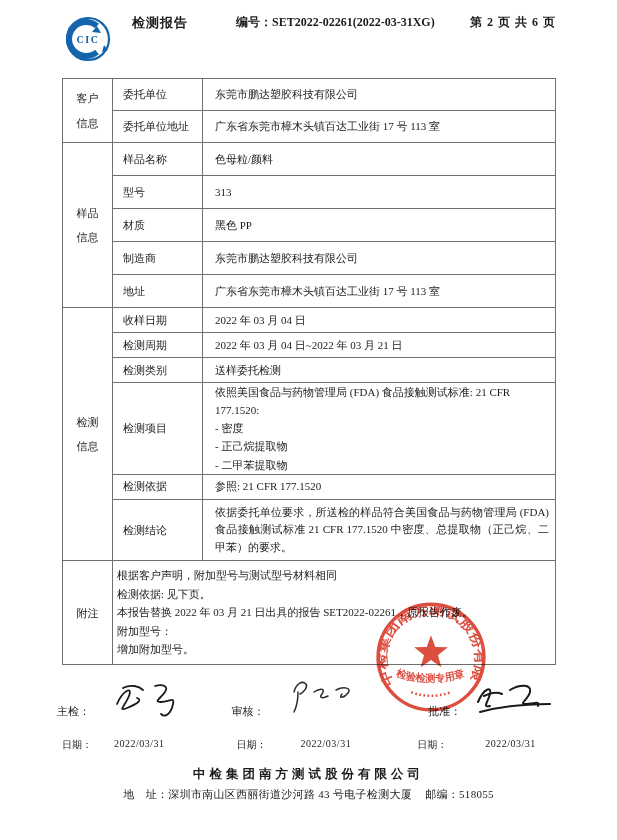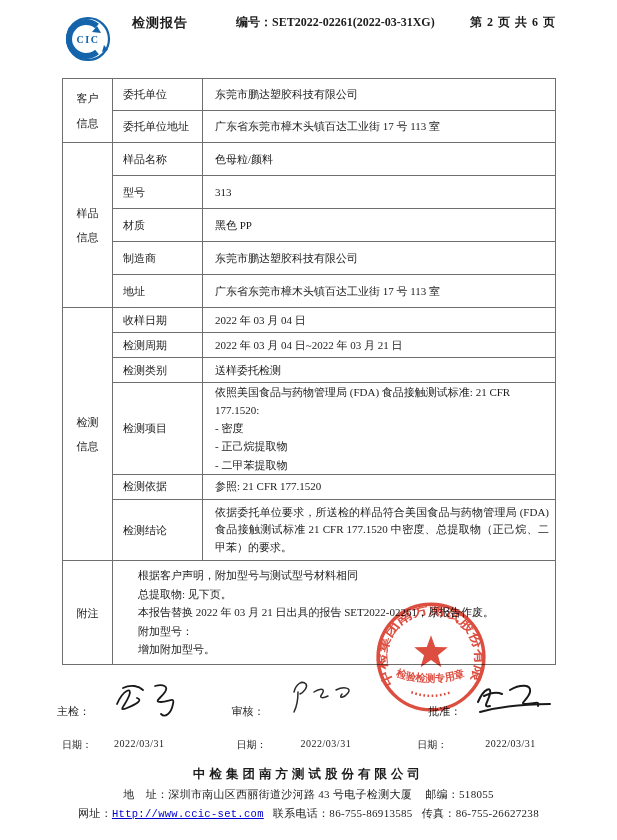--- a/index.html
+++ b/index.html
@@ -28,21 +28,21 @@
   table.report { position:absolute; top:78px; left:62px; width:494px; border-collapse:collapse; table-layout:fixed; }
   table.report td { border:1px solid #6f6f6f; font-size:11px; vertical-align:middle; }
   td.sec { width:50px; text-align:center; }
   td.fld { width:90px; padding-left:10px; }
   td.val { padding-left:12px; }
   .vlabel { display:inline-block; width:2.3em; line-height:2.2; text-align:center; }
   tr.h32 { height:32px; } tr.h33 { height:33px; } tr.h25 { height:25px; }
   tr.h88 { height:88px; } tr.h56 { height:56px; } tr.h96 { height:96px; }
   .mline { line-height:1.65; }
   .concl { line-height:1.6; text-align:justify; padding:4px 6px 4px 0; }
-  td.notecell { padding:5px 25px; vertical-align:middle; }
+  td.notecell { padding:5px 4px; vertical-align:middle; }
   .note-line { font-size:11px; line-height:1.68; }
 
   
   .signrow { position:absolute; top:672px; left:57px; width:494px; height:55px; display:flex; }
   .signcol { position:relative; width:164.6px; font-size:11px; }
   .signlabel { position:absolute; bottom:8px; }
   .signcol .sig { position:absolute; }
   .daterow { position:absolute; top:738px; left:62px; width:494px; display:flex; }
   .datecol { width:164.6px; font-size:10px; display:flex; }
   .dateval { margin-left:22px; letter-spacing:0.5px;text-align:right; }
@@ -146,21 +146,21 @@
       <td class="fld">检测结论</td>
       <td class="val">
             <div class="concl">依据委托单位要求，所送检的样品符合美国食品与药物管理局 (FDA) 食品接触测试标准 21 CFR 177.1520 中密度、总提取物（正己烷、二甲苯）的要求。</div>
           </td>
     </tr>
 
     <tr class="h96">
       <td class="sec"><span class="vlabel">附注</span></td>
       <td class="notecell" colspan="2">
         <div class="note-line">根据客户声明，附加型号与测试型号材料相同</div>
-        <div class="note-line">总提取物: 见下页。</div>
+        <div class="note-line">检测依据: 见下页。</div>
         <div class="note-line">本报告替换 2022 年 03 月 21 日出具的报告 SET2022-02261，原报告作废。</div>
         <div class="note-line">附加型号：</div>
         <div class="note-line">增加附加型号。</div>
       </td>
     </tr>
   </tbody>
     </table>
 
   <div class="signrow">
     <div class="signcol">
@@ -217,20 +217,15 @@
     </text>
     <path d="M 36,89 Q 55,96 74,89" fill="none" stroke="#d93a2b" stroke-width="2.4" stroke-dasharray="1.6 2.4"></path>
   </svg>
 
   <div class="footer">
     <div class="f-company">中检集团南方测试股份有限公司</div>
     <div class="f-line">
       <span>地　址：</span><span>深圳市南山区西丽街道沙河路 43 号电子检测大厦</span>
       <span style="margin-left:10px;">邮编：</span><span class="f-num">518055</span>
     </div>
-    <div class="f-line">
-      <span>网址：</span><a class="f-link" href="#">Http://www.ccic-set.com</a>
-      <span style="margin-left:6px;">联系电话：</span><span class="f-num">86-755-86913585</span>
-      <span style="margin-left:6px;">传真：</span><span class="f-num">86-755-26627238</span>
-    </div>
   </div>
 
 </div>
 
 </body></html>

